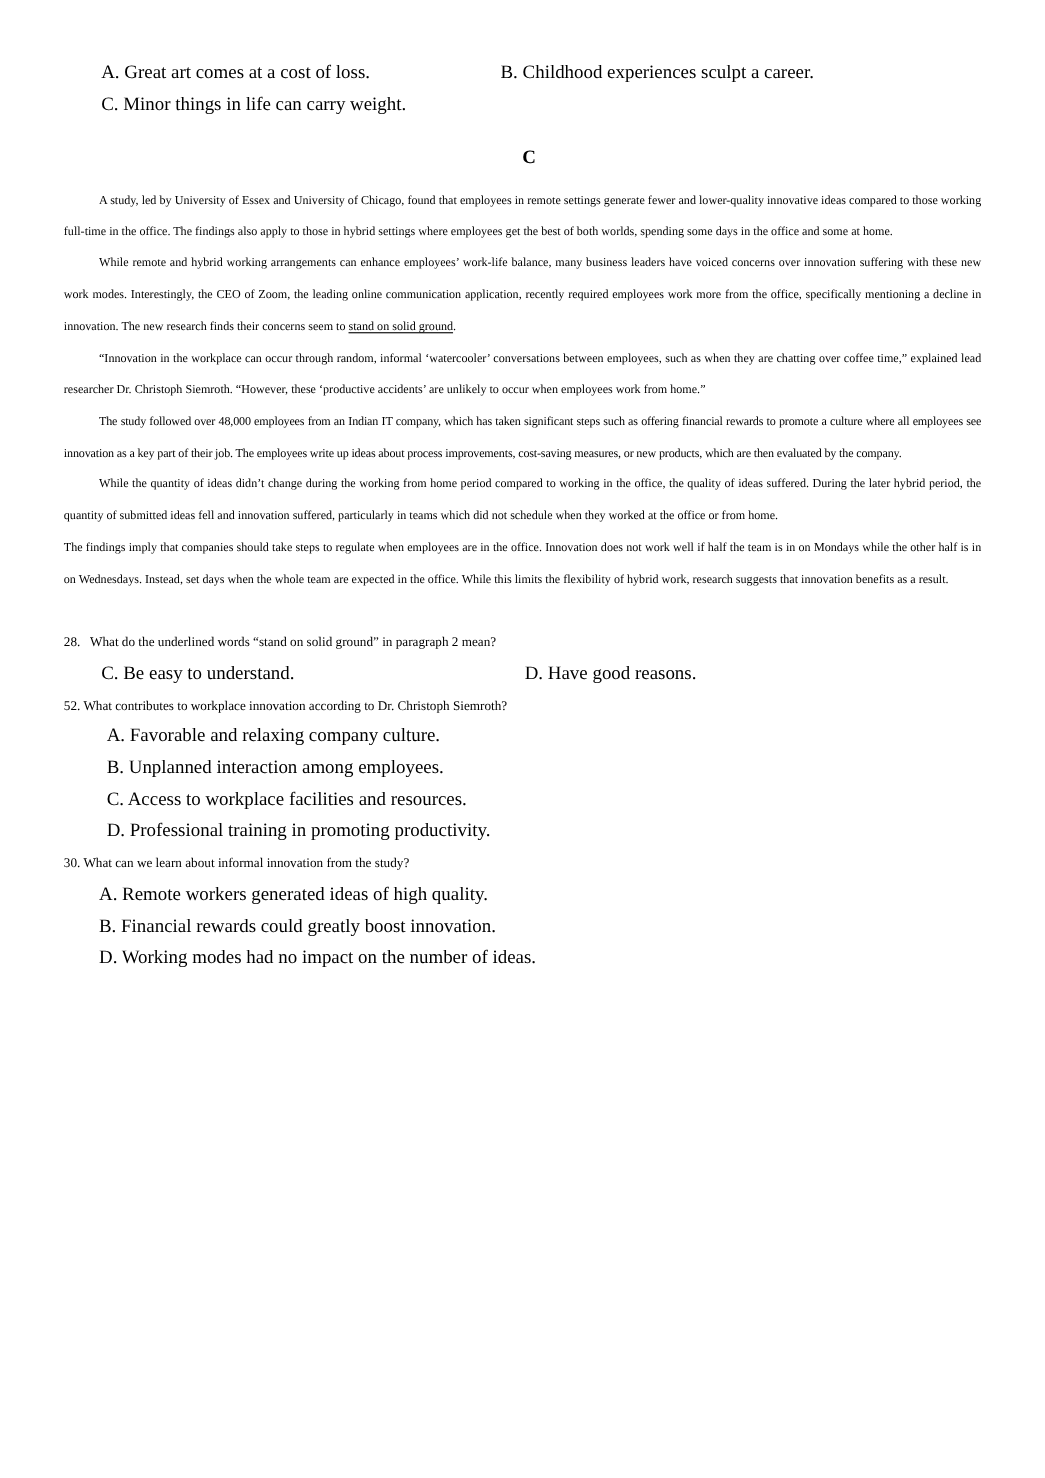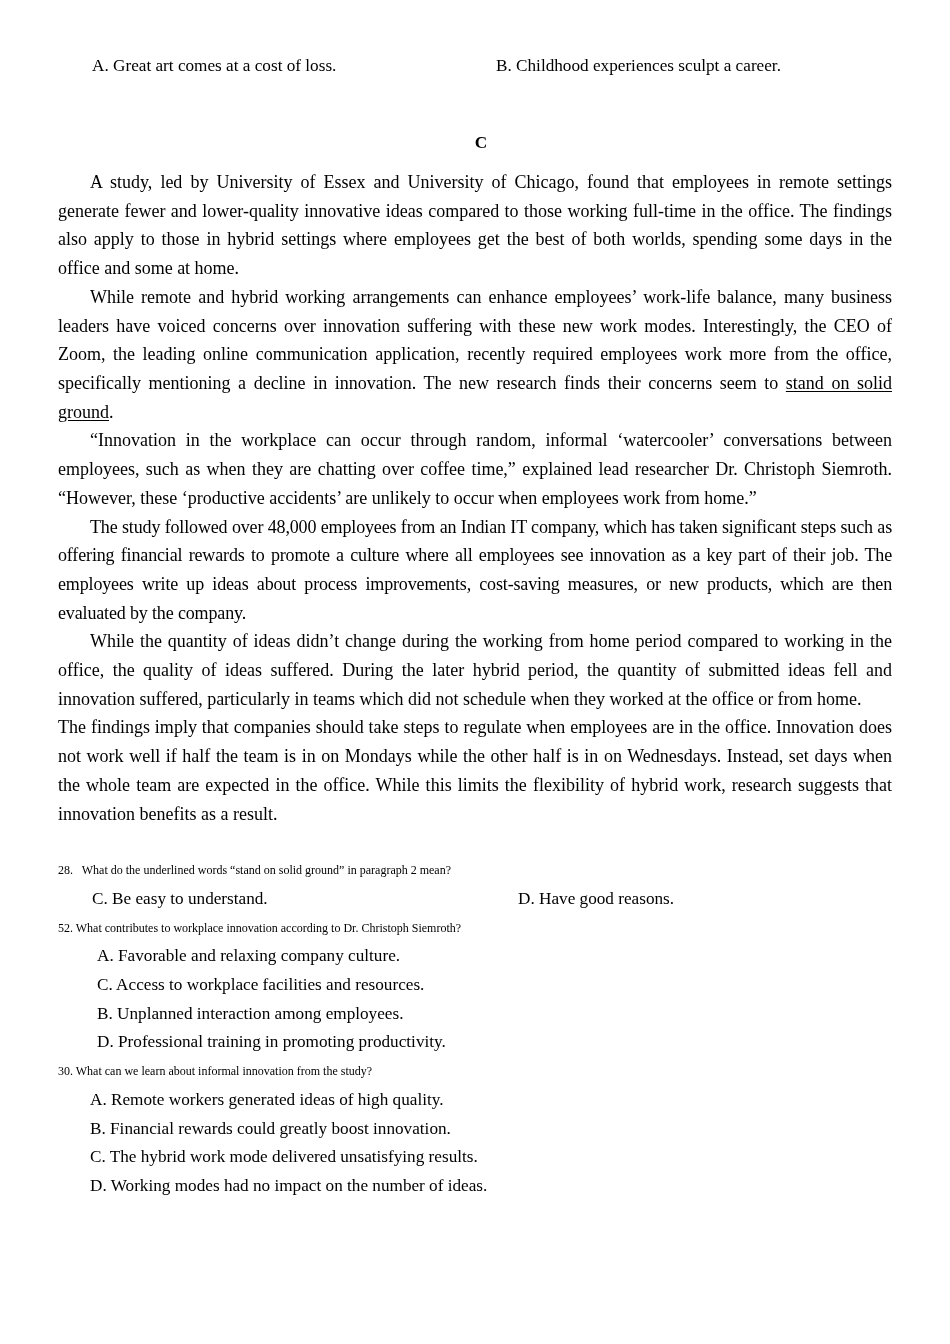--- a/index.html
+++ b/index.html
@@ -23,21 +23,21 @@
   }
   .content {
     position: absolute;
     left: 58px;
     top: 52px;
     width: 834px;
   }
 
   
   .para {
-    font-size: 18px;
+    font-size: 11px;
     line-height: 28.7px;
     text-align: justify;
     text-justify: inter-word;
     margin: 0;
     hyphens: none;
   }
   .para.indent {
     text-indent: 32px;
   }
   .para.dense {
@@ -62,21 +62,20 @@
   .opt-two-col .col-a {
     position: absolute;
     left: 34px;
     top: 0;
     white-space: nowrap;
   }
   .opt-two-col .col-b {
     position: absolute;
     top: 0;
     white-space: nowrap;
-    margin-left: 41px;
   }
 
   
   .section-letter {
     text-align: center;
     font-weight: bold;
     font-size: 17.2px;
     line-height: 28.7px;
     margin: 0;
     padding-left: 12px;
@@ -108,20 +107,21 @@
 <body>
 
 <div class="page">
   <div class="content">
 
     <div class="opt-two-col">
       <span class="col-a">A. Great art comes at a cost of loss.</span>
       <span class="col-b" id="top-opt-b-1" style="left: 397px;">B. Childhood experiences sculpt a career.</span>
     </div>
     <div class="opt-two-col">
+      <span class="col-a">C. Minor things in life can carry weight.</span>
     </div>
 
     <div class="spacer-md"></div>
 
     <div class="section-letter">C</div>
 
     <div class="spacer-sm"></div>
 
     <p class="para indent">A study, led by University of Essex and University of Chicago, found that employees in remote settings generate fewer and lower-quality innovative ideas compared to those working full-time in the office. The findings also apply to those in hybrid settings where employees get the best of both worlds, spending some days in the office and some at home.</p>
 
@@ -138,24 +138,23 @@
     <div class="spacer-lg"></div>
 
     <p class="question"><span>28.</span><span class="q-num-gap"></span> <span>What do the underlined words “stand on solid ground” in paragraph 2 mean?</span></p>
     <div class="opt-two-col">
       <span class="col-a">C. Be easy to understand.</span>
       <span class="col-b" id="q28-opt-b-2" style="left: 419px;">D. Have good reasons.</span>
     </div>
 
     <p class="question"><span>52.</span> <span>What contributes to workplace innovation according to Dr. Christoph Siemroth?</span></p>
     <p class="q-option ind-39">A. Favorable and relaxing company culture.</p>
+    <p class="q-option ind-39">B. Unplanned interaction among employees.</p>
     <p class="q-option ind-39">C. Access to workplace facilities and resources.</p>
-    <p class="q-option ind-39">B. Unplanned interaction among employees.</p>
     <p class="q-option ind-39">D. Professional training in promoting productivity.</p>
 
     <p class="question"><span>30.</span> <span>What can we learn about informal innovation from the study?</span></p>
     <p class="q-option ind-32">A. Remote workers generated ideas of high quality.</p>
     <p class="q-option ind-32">B. Financial rewards could greatly boost innovation.</p>
-    <p class="q-option ind-32">C. The hybrid work mode delivered unsatisfying results.</p>
     <p class="q-option ind-32">D. Working modes had no impact on the number of ideas.</p>
 
   </div>
 </div>
 
 </body></html>

